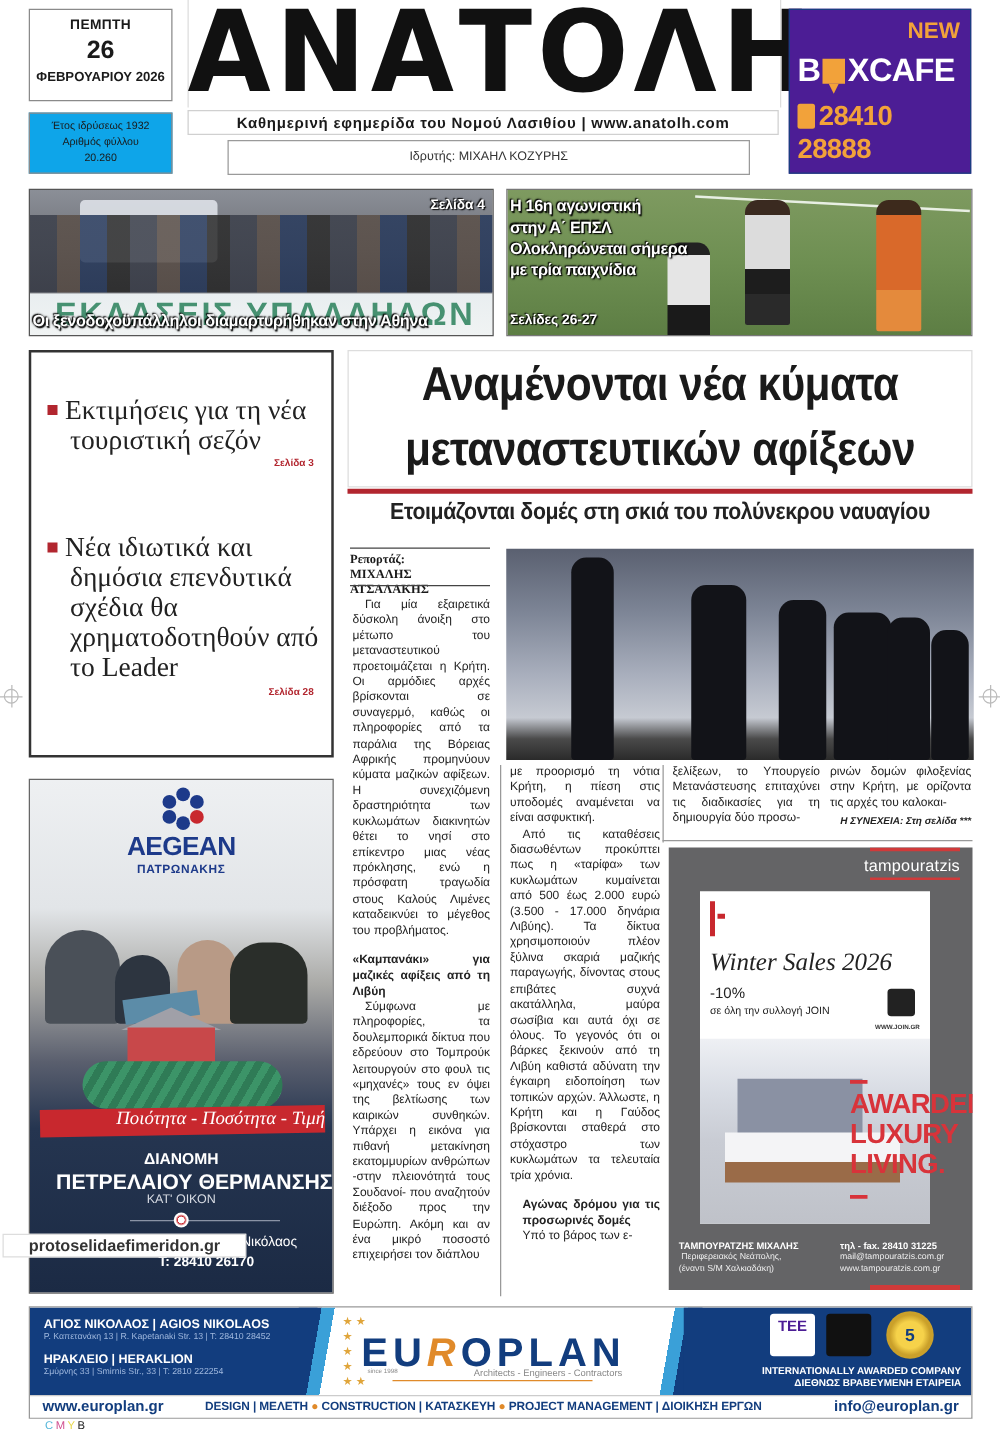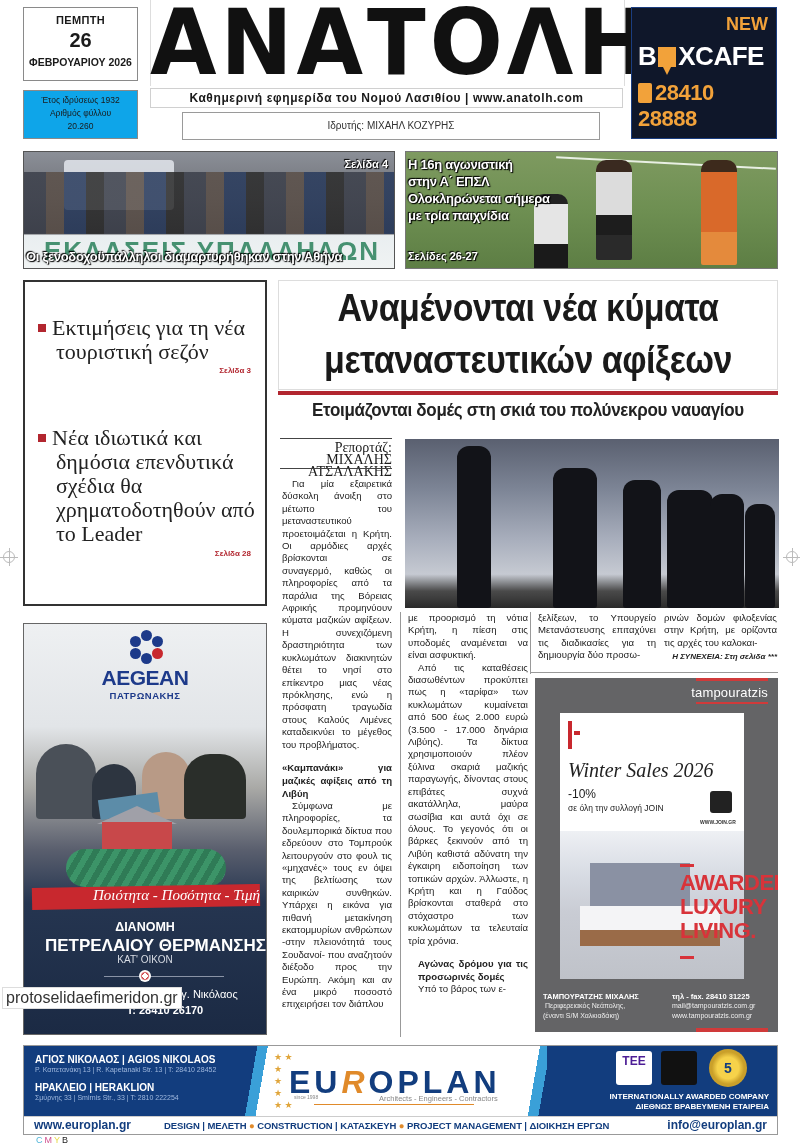--- a/index.html
+++ b/index.html
@@ -15,21 +15,21 @@
 
   .info-box { left: 23px; top: 90px; width: 115px; height: 49px; border: 1px solid #8a8a8a; background: #0ea5e9; text-align: center; font-size: 8.5px; line-height: 13px; padding-top: 3px; }
 
   
   .masthead-frame { left: 150px; top: 0; width: 475px; height: 86px; border-right: 1px solid #ddd; border-left: 1px solid #ddd; }
   .masthead-title { left: 150px; top: -8px; width: 475px; text-align: center; font-family: "DejaVu Sans", sans-serif; font-weight: bold; font-size: 86px; letter-spacing: 4px; color: #111; line-height: 100px; transform: scaleY(1.05); }
   .tagline { left: 150px; top: 88px; width: 473px; height: 20px; border: 1px solid #d0d0d0; font-size: 12px; font-weight: bold; text-align: center; line-height: 18px; letter-spacing: 0.6px; }
   .founder { left: 182px; top: 112px; width: 418px; height: 28px; border: 1px solid #9a9a9a; font-size: 10px; text-align: center; line-height: 26px; color: #333; }
 
   
-  .boxcafe { left: 631px; top: 7px; width: 146px; height: 132px; background: #0f172a; border: 1px solid #1a3d80; overflow: hidden; }
+  .boxcafe { left: 631px; top: 7px; width: 146px; height: 132px; background: #4c1d95; border: 1px solid #1a3d80; overflow: hidden; }
   .boxcafe .new { position: absolute; right: 8px; top: 6px; color: #f2a23a; font-weight: bold; font-size: 18px; }
   .boxcafe .brand { position: absolute; left: 6px; top: 33px; color: #fff; font-weight: bold; font-size: 26px; letter-spacing: -0.5px; }
   .boxcafe .brand .o { display: inline-block; width: 18px; height: 20px; background: #f2a23a; vertical-align: -2px; margin: 0 2px; position: relative; }
   .boxcafe .brand .o:after { content: ""; position: absolute; left: 5px; bottom: -8px; border-left: 4px solid transparent; border-right: 4px solid transparent; border-top: 8px solid #f2a23a; }
   .boxcafe .phone { position: absolute; left: 6px; bottom: 6px; color: #f2a23a; font-weight: bold; font-size: 22px; letter-spacing: -0.5px; }
   .boxcafe .phone .ph { display: inline-block; width: 14px; height: 20px; background: #f2a23a; border-radius: 2px; vertical-align: -3px; margin-right: 3px; }
 
   
   .photo1 { left: 23px; top: 151px; width: 372px; height: 118px; background: linear-gradient(180deg, #8b8f97 0%, #6f7178 40%, #4a4a50 70%, #e9eef0 72%, #f0f3f3 100%); border: 1px solid #555; overflow: hidden; }
   .photo1 .crowd { position: absolute; left: 0; right: 0; top: 20px; height: 62px; background: repeating-linear-gradient(90deg, #3b3f4a 0 22px, #5a4f48 22px 40px, #283a5c 40px 62px, #2b2b2b 62px 80px); opacity: 0.85; }
@@ -54,21 +54,21 @@
   .teaser-page { position: absolute; right: 14px; font-size: 8px; font-weight: bold; color: #b2262f; }
 
   
   .headline-box { left: 278px; top: 280px; width: 500px; height: 110px; border: 1px solid #ddd; }
   .headline { left: 278px; top: 280px; width: 500px; text-align: center; font-family: "Liberation Sans", sans-serif; font-weight: bold; font-size: 34px; line-height: 46px; color: #1a1a1a; letter-spacing: -0.5px; transform: scaleY(1.12); transform-origin: top; padding-top: 2px; }
   .red-rule { left: 278px; top: 391px; width: 500px; height: 4px; background: #b2262f; }
   .subhead { left: 278px; top: 400px; width: 500px; text-align: center; font-weight: bold; font-size: 17px; color: #222; letter-spacing: -0.3px; transform: scaleY(1.1); }
 
   
   .byline-rule { left: 280px; top: 438px; width: 112px; height: 1px; background: #444; }
-  .byline { left: 280px; top: 442px; width: 112px; text-align: right; font-family: "Liberation Serif", serif; font-weight: normal; font-size: 14px; line-height: 12px; }
+  .byline { left: 280px; top: 442px; width: 112px; text-align: left; font-family: "Liberation Serif", serif; font-weight: bold; font-size: 10px; line-height: 12px; }
   .byline-rule2 { left: 280px; top: 468px; width: 112px; height: 1px; background: #444; }
 
   .col { font-size: 9.6px; line-height: 12.4px; text-align: justify; color: #222; }
   .col p { text-indent: 10px; }
   .col .sub { font-weight: bold; line-height: 13px; margin-top: 10px; text-indent: 0; }
   .col-divider { width: 1px; background: #999; }
 
   .col1 { left: 282px; top: 478px; width: 110px; }
   .col2 { left: 408px; top: 612px; width: 120px; }
   .col3 { left: 538px; top: 612px; width: 118px; }
@@ -91,21 +91,21 @@
   .aegean .slogan-bar { position: absolute; left: 8px; top: 262px; width: 228px; height: 22px; background: #c8282e; transform: rotate(-1deg); }
   .aegean .slogan { position: absolute; left: 8px; top: 263px; width: 228px; text-align: right; color: #fff; font-family: "Liberation Serif", serif; font-style: italic; font-size: 15px; }
   .aegean .l1 { position: absolute; left: 0; width: 100%; top: 296px; text-align: center; color: #fff; font-weight: bold; font-size: 12.5px; }
   .aegean .l2 { position: absolute; left: 0; width: 100%; top: 312px; text-align: right; color: #fff; font-weight: bold; font-size: 17px; }
   .aegean .l3 { position: absolute; left: 0; width: 100%; top: 330px; text-align: center; color: #d8dce4; font-size: 10px; }
   .aegean .divider { position: absolute; left: 80px; top: 352px; width: 120px; height: 1px; background: #8a93a6; }
   .aegean .divider-dot { position: absolute; left: 115px; top: 346px; width: 12px; height: 12px; border-radius: 50%; background: radial-gradient(#fff 30%, #c8282e 35%, #fff 55%); }
   .aegean .l4 { position: absolute; left: 0; width: 100%; top: 364px; text-align: center; color: #fff; font-size: 11px; padding-left: 40px; }
   .aegean .l5 { position: absolute; left: 0; width: 100%; top: 380px; text-align: center; color: #fff; font-size: 11px; font-weight: bold; padding-left: 40px; }
 
-  .watermark { left: 2px; top: 987px; background: #fff; padding: 1px 3px; font-size: 16px; font-weight: normal; color: #333; border: 1px solid #ddd; }
+  .watermark { left: 2px; top: 987px; background: #fff; padding: 1px 20px; font-size: 13px; font-weight: bold; color: #333; border: 1px solid #ddd; }
 
   
   .tamp { left: 535px; top: 678px; width: 243px; height: 354px; background: #646466; overflow: hidden; }
   .tamp .brand { position: absolute; right: 10px; top: 7px; color: #fff; font-size: 13px; letter-spacing: 0.2px; }
   .tamp .brand-line { position: absolute; right: 10px; top: 24px; width: 72px; height: 2px; background: #d03a3a; }
   .tamp .top-red { position: absolute; right: 10px; top: 0; width: 72px; height: 3px; background: #d03a3a; }
   .tamp .card { position: absolute; left: 25px; top: 35px; width: 184px; height: 266px; background: #fff; }
   .tamp .t-icon { position: absolute; left: 8px; top: 8px; width: 12px; height: 28px; border-left: 4px solid #c8282e; }
   .tamp .t-icon:after { content: ""; position: absolute; left: 2px; top: 10px; width: 6px; height: 4px; background: #c8282e; }
   .tamp .script { position: absolute; left: 8px; top: 46px; font-family: "Liberation Serif", serif; font-style: italic; font-size: 20px; color: #222; }

